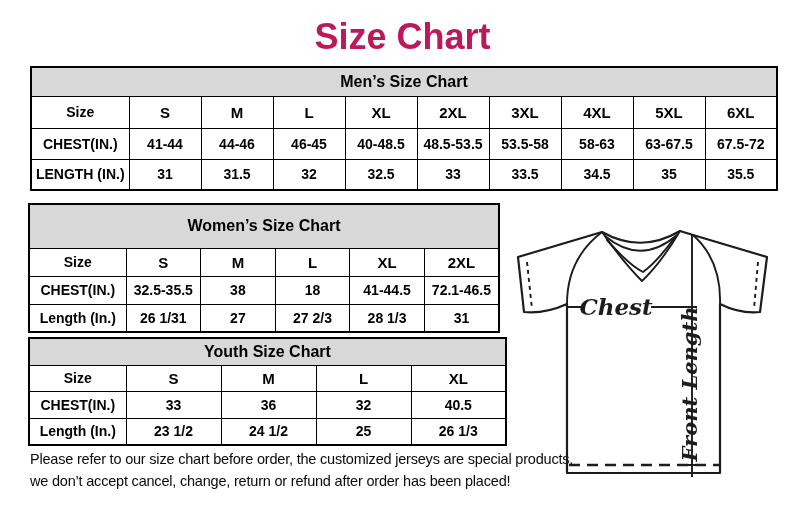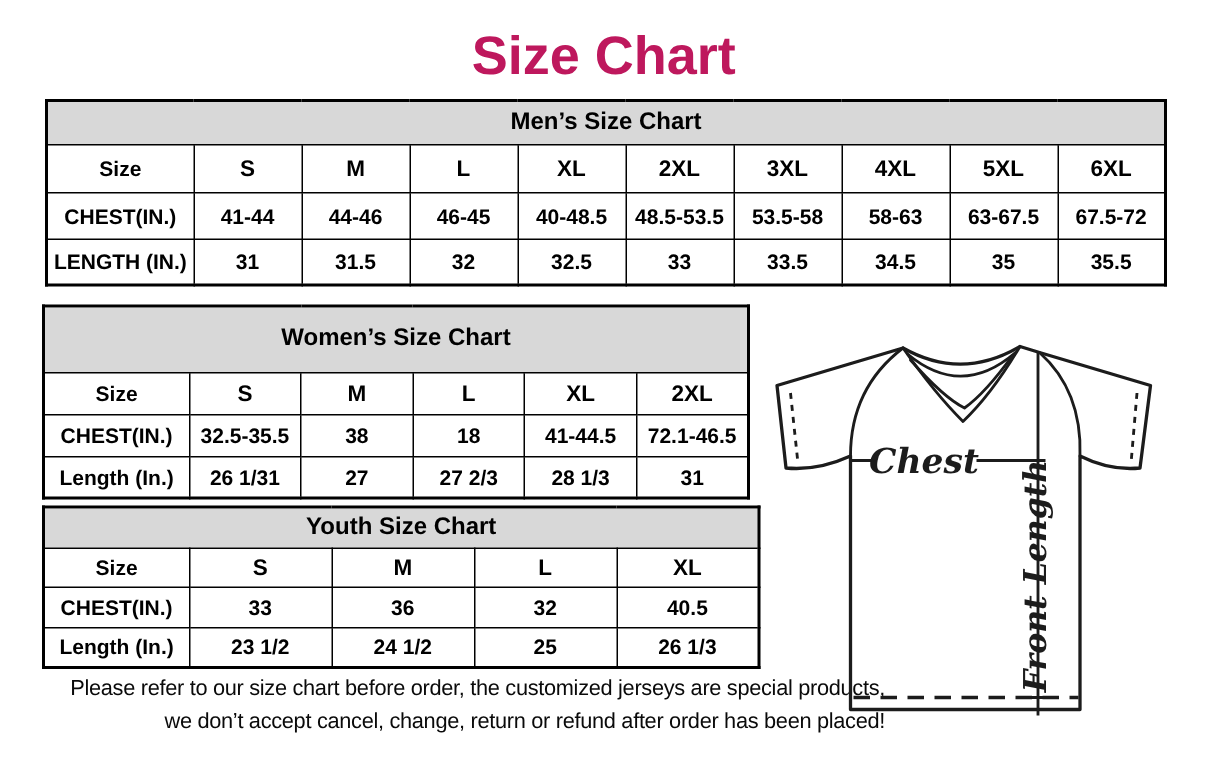--- a/index.html
+++ b/index.html
@@ -43,21 +43,21 @@
   .tbl-women tr.title-row  { height:44px; }
   .tbl-women tr.size-row   { height:28px; }
   .tbl-women tr.data-row   { height:28px; }
   .tbl-youth tr.title-row  { height:27px; }
   .tbl-youth tr.size-row   { height:26px; }
   .tbl-youth tr.data-row   { height:27px; }
 
   .disclaimer {
     position:absolute; left:30px; top:448px; width:560px;
     font-size:14.5px; line-height:22px; color:#0a0a0a;
-    letter-spacing:-0.2px; white-space:nowrap;text-align:right;
+    letter-spacing:-0.2px; white-space:nowrap;
   }
 
   .tshirt-wrap {
     position:absolute; left:505px; top:192px; width:300px; height:300px;margin-top:24px;
   }
   .tshirt-wrap svg { display:block; width:300px; height:300px; }
 
   .shirt-stroke { fill:none; stroke:#1c1c1c; stroke-width:2.2; stroke-linejoin:round; stroke-linecap:round; }
   .shirt-thin   { fill:none; stroke:#1c1c1c; stroke-width:1.9; stroke-linejoin:round; stroke-linecap:round; }
   .measure-line { fill:none; stroke:#1c1c1c; stroke-width:1.9; stroke-linecap:butt; }

